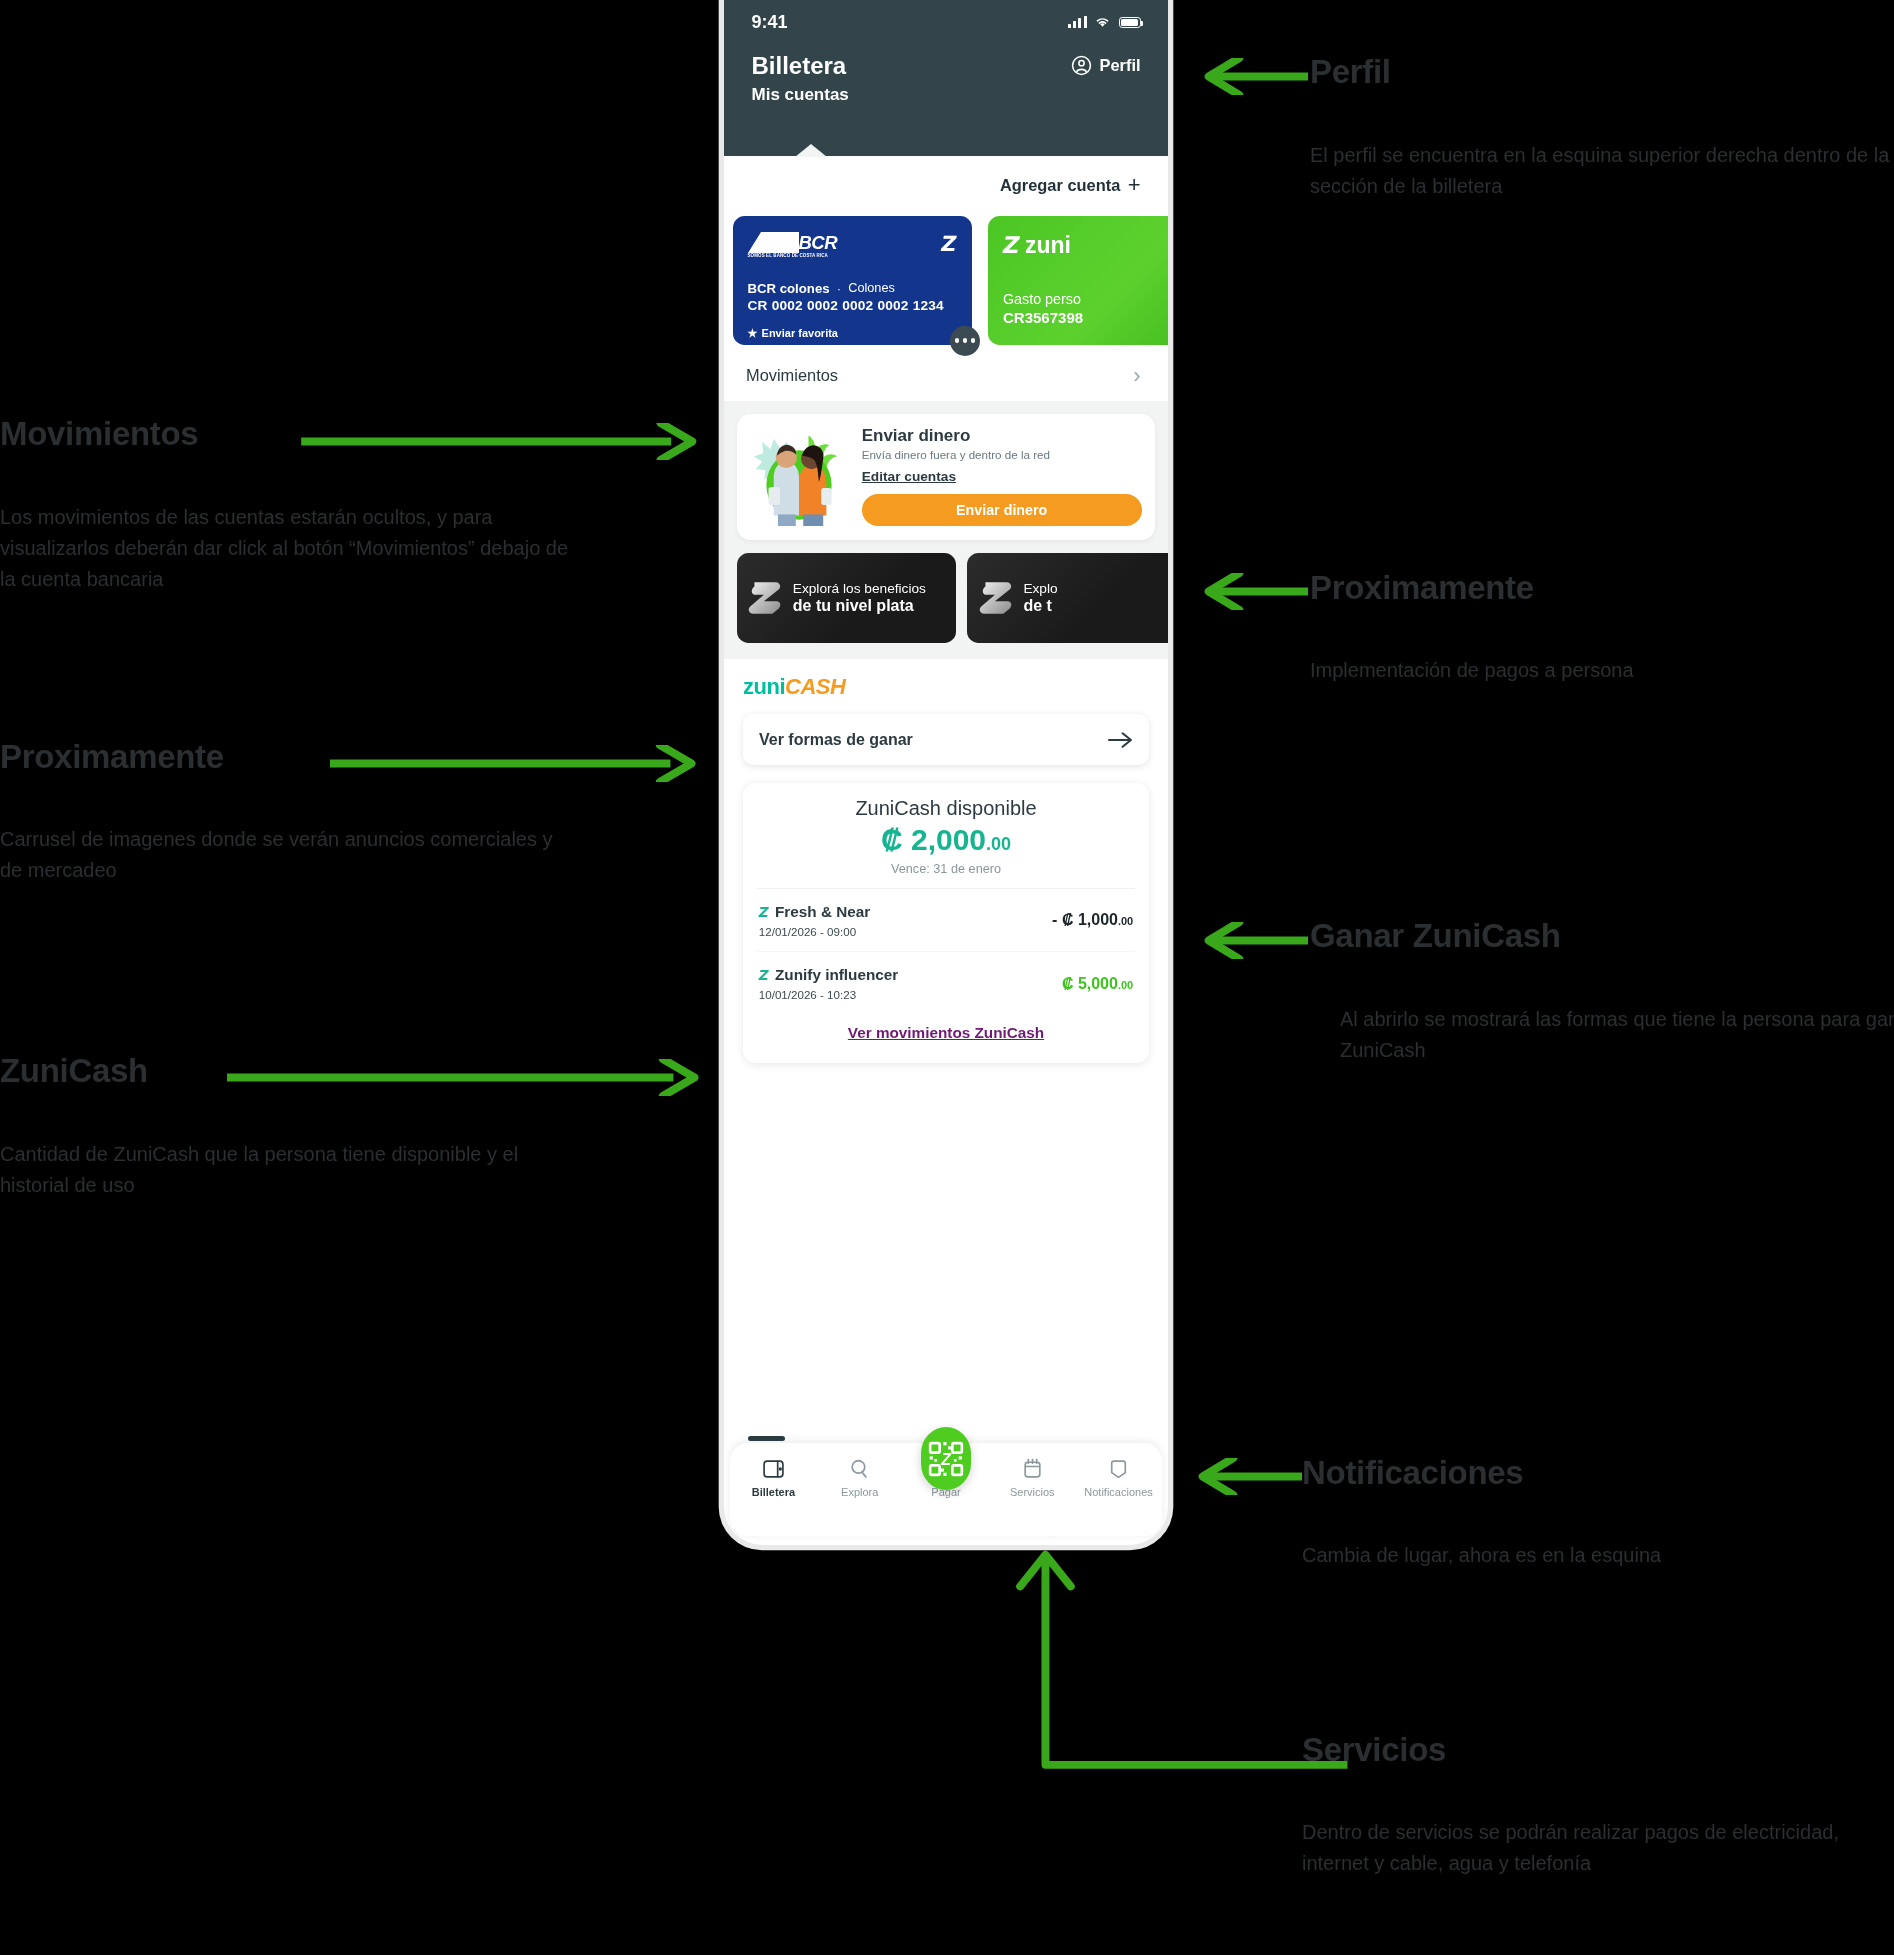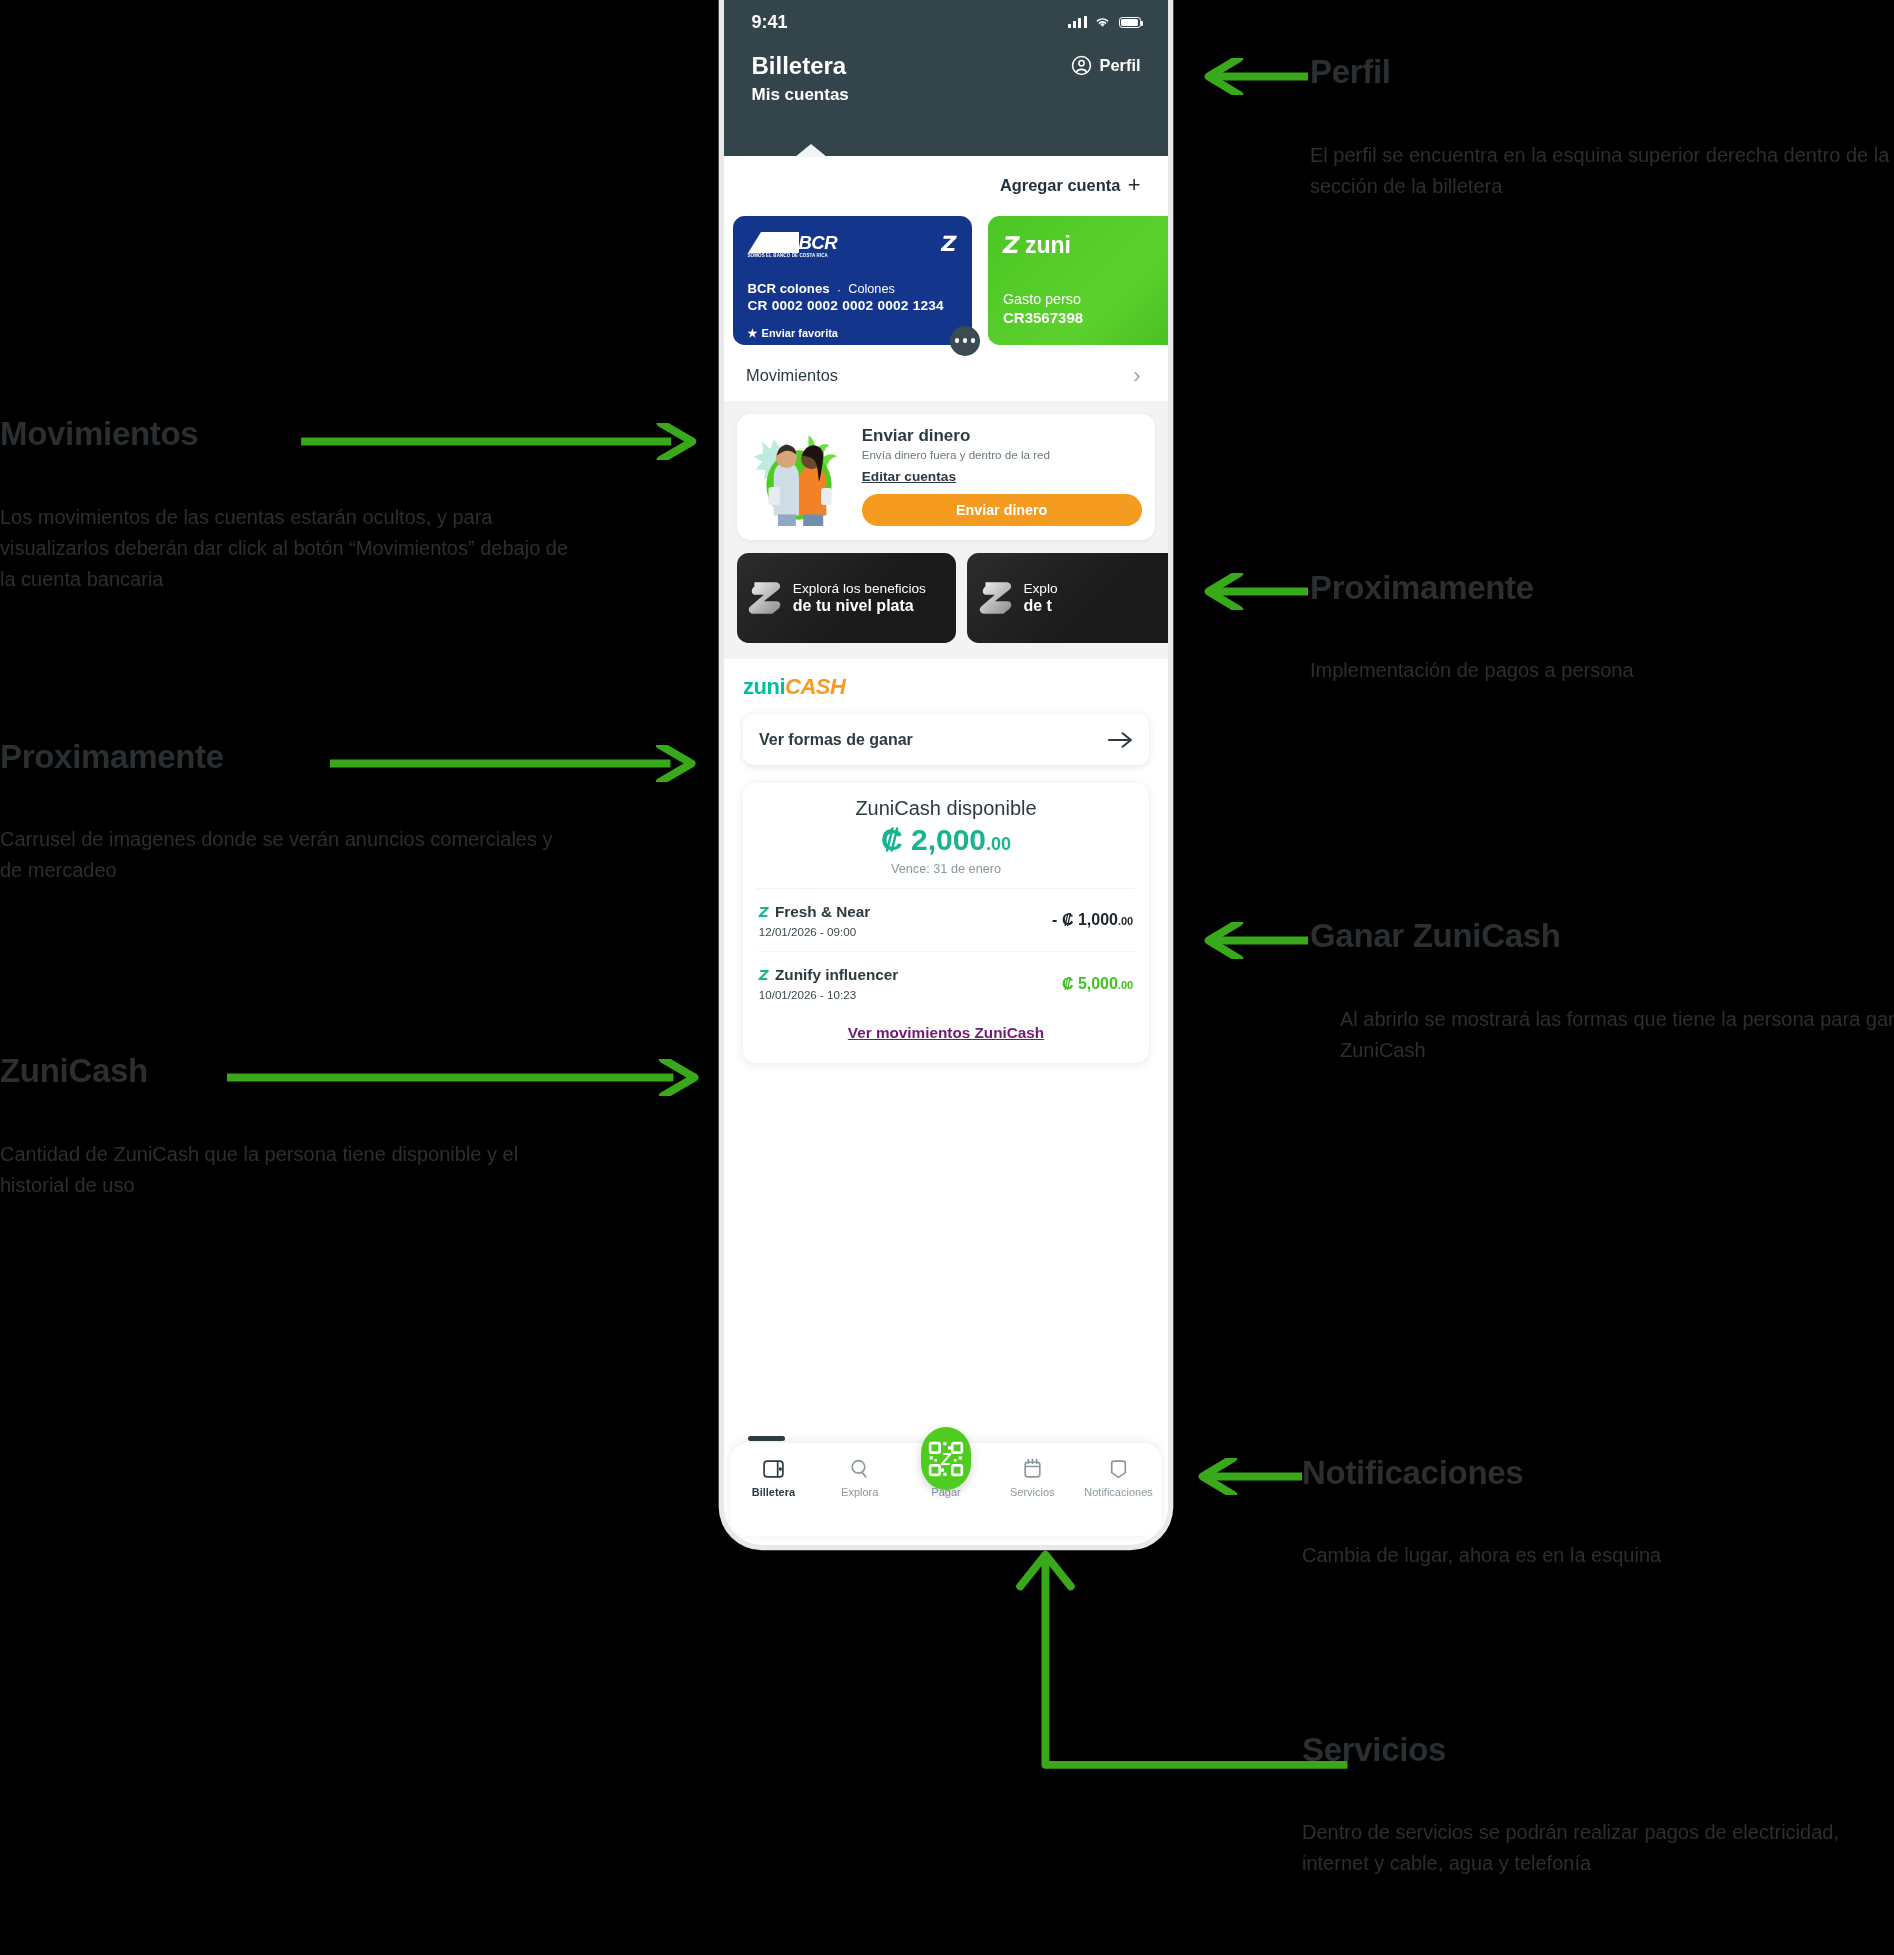--- a/index.html
+++ b/index.html
@@ -302,21 +302,21 @@
                 <div style="display:flex;align-items:center;">
                   <div class="bcr-mark"></div>
                   <div class="bcr-text">BCR</div>
                 </div>
                 <div class="bcr-sub">SOMOS EL  BANCO DE COSTA RICA</div>
               </div>
             </div>
             <div class="zlogo" style="font-size:21px;">𝙕</div>
           </div>
           <div style="margin-top:23px;">
-            <div style="display:flex;align-items:flex-end;gap:7.4px;">
+            <div style="display:flex;align-items:center;gap:7.4px;">
               <span class="card-name">BCR colones</span>
               <span style="font-size:11.6px;">·</span>
               <span style="font-size:12.7px;">Colones</span>
             </div>
             <div class="card-num">CR 0002 0002 0002 0002 1234</div>
           </div>
           <div class="fav" style="margin-top:13.7px;">
             <span>★</span>
             <span>Enviar favorita</span>
           </div>

